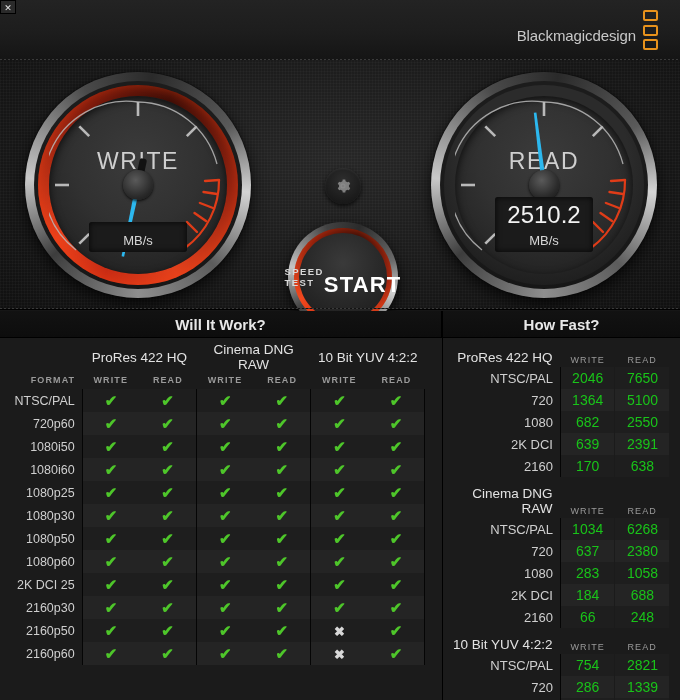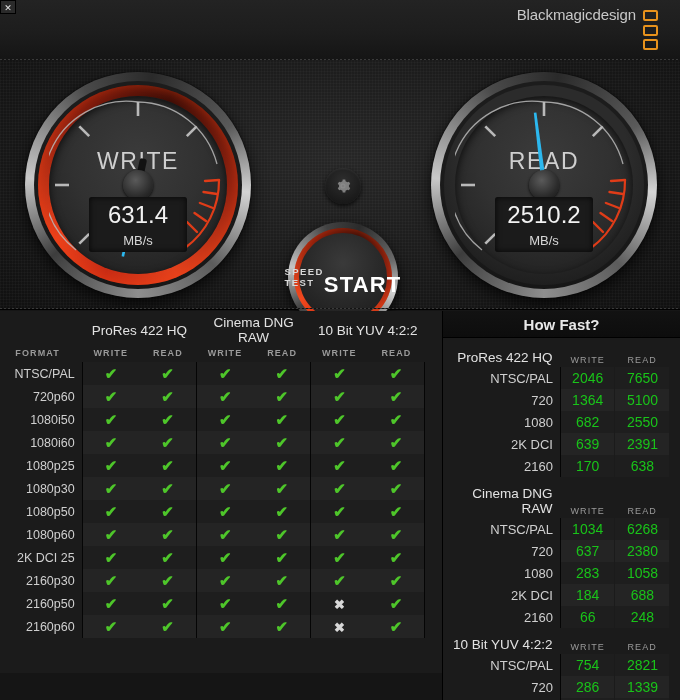--- a/index.html
+++ b/index.html
@@ -24,21 +24,21 @@
   #close-btn{
     position:absolute; left:0; top:0; width:16px; height:14px;
     background:#2a2a2a; color:#e3e3e3; font-size:9px; line-height:14px;
     text-align:center; border:1px solid #000; cursor:pointer;
   }
   #app-title{
     position:absolute; left:24px; top:13px;
     font-size:25px; font-weight:300; color:#d6d6d6; letter-spacing:.2px;
   }
   #brand{
-    position:absolute; right:44px; top:6px;
+    position:absolute; right:44px; top:27px;
     font-size:15px; color:#c8c8c8; font-weight:400; letter-spacing:-.1px;
   }
   #brand-marks{ position:absolute; right:19px; top:10px; width:18px; height:40px;
     display:flex; flex-direction:column; justify-content:space-between; }
   #brand-marks i{ display:block; width:15px; height:11px; border:2px solid #e8921c; border-radius:2px; }
 
   
   #deck{
     position:absolute; left:0; top:60px; width:680px; height:250px;
     background:
@@ -145,21 +145,21 @@
   #wiw col.cell{ width:57px; }
   #wiw col.pad{ width:17px; }
   #wiw .grp{
     font-size:13.5px; color:#e2e2e2; text-align:center; font-weight:400;
     padding:4px 0 1px; height:20px;
   }
   #wiw .sub{
     font-size:9px; color:#9a9a9a; letter-spacing:1.1px; text-align:center;
     padding:1px 0 4px; height:16px;
   }
-  #wiw .sub.fmtlbl{ padding-right:7px; color:#9a9a9a; }
+  #wiw .sub.fmtlbl{ text-align:right; padding-right:7px; color:#9a9a9a; }
   #wiw td.fmt{
     text-align:right; padding-right:7px; font-size:12.5px; color:#cfcfcf;
     border-right:1px solid #050505;
   }
   #wiw td.mark{ text-align:center; height:23px; }
   #wiw tbody tr:nth-child(odd) td.mark{ background:#1e1e1e; }
   #wiw tbody tr:nth-child(even) td.mark{ background:#242424; }
   #wiw td.mark.sep{ border-left:1px solid #050505; }
   #wiw td.endpad{ border-left:1px solid #050505; background:#1b1b1b; }
   .ok { color:#4ec62a; font-size:15px; font-weight:700; }
@@ -234,21 +234,20 @@
         </svg>
         <div class="gauge-label">WRITE</div>
         <svg class="needle" viewBox="0 0 178 178">
           <g transform="rotate(192 89 89)">
             <polygon points="86.6,92 91.4,92 90.3,16 87.7,16" fill="#2cb8ef"></polygon>
             <rect x="85.4" y="94" width="7.2" height="22" rx="2.6" fill="#121212"></rect>
           </g>
         </svg>
         <div class="hub"></div>
         <div class="readout">
-          <span class="num">631.4</span>
           <span class="unit">MB/s</span>
         </div>
       </div>
     </div>
 
     <div id="gear-btn">
       <svg width="16" height="16" viewBox="0 0 24 24">
         <path fill="#8a8a8a" d="M12 8.2a3.8 3.8 0 1 0 0 7.6 3.8 3.8 0 0 0 0-7.6zm0 5.8a2 2 0 1 1 0-4 2 2 0 0 1 0 4z"></path>
         <path fill="#8a8a8a" d="M21 12a9.3 9.3 0 0 0-.14-1.55l2.06-1.52-2-3.46-2.4.96a9.1 9.1 0 0 0-2.7-1.56L15.5 2.3h-4l-.32 2.57a9.1 9.1 0 0 0-2.7 1.56l-2.4-.96-2 3.46 2.06 1.52A9.3 9.3 0 0 0 6 12c0 .53.05 1.04.14 1.55L4.08 15.07l2 3.46 2.4-.96a9.1 9.1 0 0 0 2.7 1.56l.32 2.57h4l.32-2.57a9.1 9.1 0 0 0 2.7-1.56l2.4.96 2-3.46-2.06-1.52c.09-.51.14-1.02.14-1.55z" opacity=".9"></path>
       </svg>
@@ -299,20 +298,21 @@
           <span class="num">2510.2</span>
           <span class="unit">MB/s</span>
         </div>
       </div>
     </div>
   </div>
 
   <div id="panels">
 
     <div id="panel-left">
+      <div class="panel-head">Will It Work?</div>
       <div class="panel-body">
         <table id="wiw">
           <colgroup>
             <col class="fmt">
               <col class="cell">
               <col class="cell">
             <col class="cell">
               <col class="cell">
               <col class="cell">
               <col class="cell">

